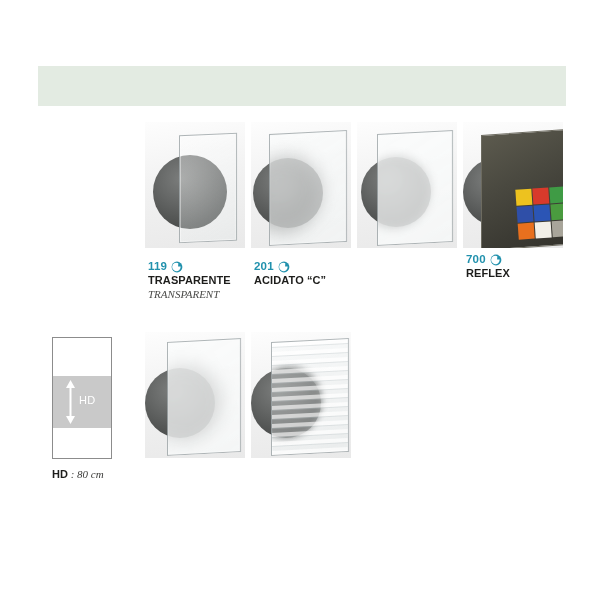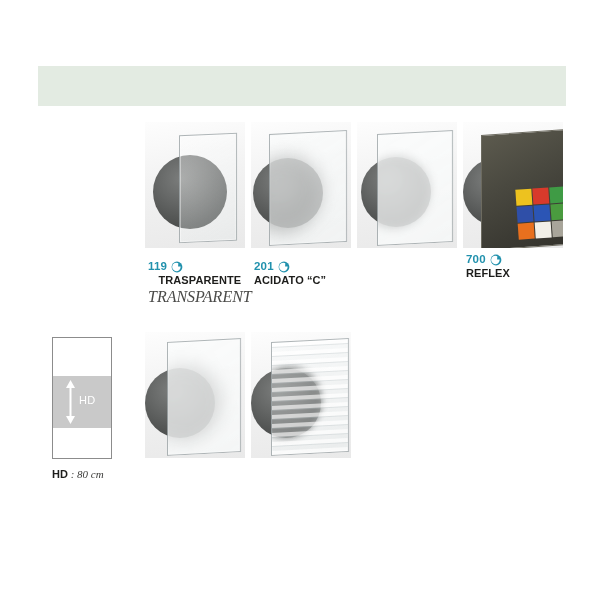--- a/index.html
+++ b/index.html
@@ -139,21 +139,21 @@
     font-weight: bold;
     color: #1d1d1b;
     letter-spacing: .1px;
     white-space: nowrap;
     line-height: 1.1;
     text-align: center;
   }
   .name-en {
     font-family: "Liberation Serif", serif;
     font-style: italic;
-    font-size: 16px;
+    font-size: 11px;
     color: #4a4a48;
     margin-top: 2px;
     white-space: nowrap;
     line-height: 1.1;
   }
 
   
   .hd-diagram {
     position: absolute;
     left: 52px; top: 337px;

